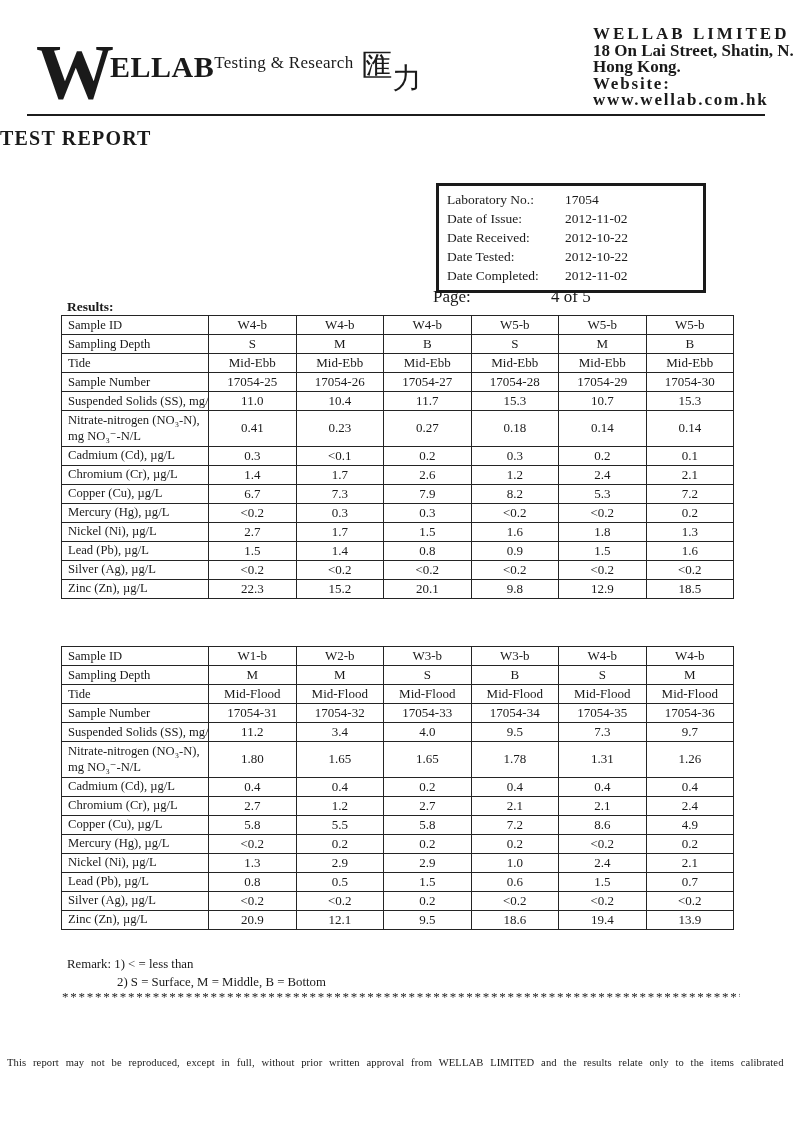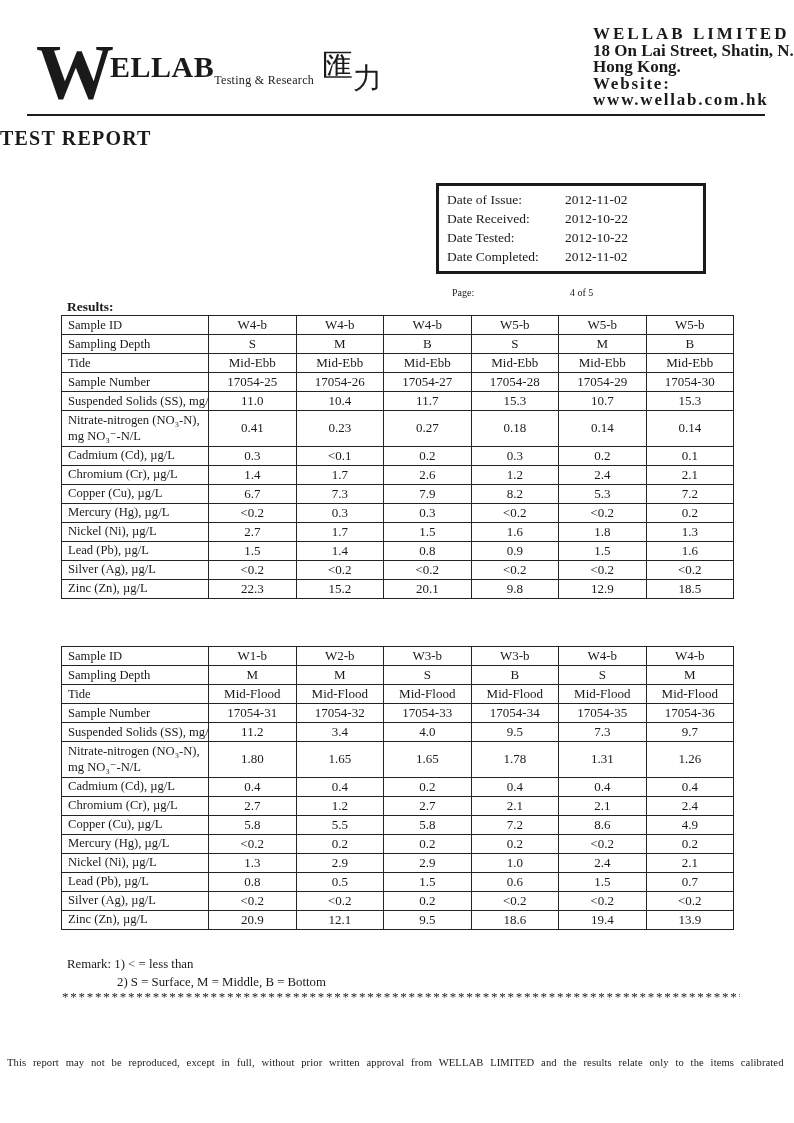--- a/index.html
+++ b/index.html
@@ -13,39 +13,39 @@
     font-family: "Liberation Serif", "DejaVu Serif", serif;
     color: #1a1a1a;
     overflow: hidden;
   }
 
   
   .logo { position: absolute; left: 36px; top: 40px; display: flex; align-items: flex-start; }
   .logo-w { font-size: 78px; font-weight: bold; line-height: 0.82; letter-spacing: -2px; }
   .logo-right { display: flex; flex-direction: row; margin-left: -2px; padding-top: 12px; }
   .logo-ellab { font-size: 30px; font-weight: bold; letter-spacing: 0.5px; line-height: 1; }
-  .logo-tagline { font-size: 12px; margin-top: 21px; letter-spacing: 0.3px; }
+  .logo-tagline { font-size: 17px; margin-top: 1px; letter-spacing: 0.3px; }
   .logo-cjk { display: flex; margin-left: 8px; padding-top: 10px; }
   .cjk1 { font-size: 31px; line-height: 1; }
   .cjk2 { font-size: 29px; line-height: 1; transform: translateY(14px); }
 
   .company { position: absolute; left: 593px; top: 26px; width: 222px; font-size: 17px; font-weight: 600; line-height: 16.5px; }
   .company .name { letter-spacing: 3px; }
   .company .telfax { display: flex; gap: 16px; letter-spacing: 1.2px; }
   .company .website { letter-spacing: 1.8px; }
 
   .header-rule { position: absolute; left: 27px; top: 114px; width: 738px; height: 2.4px; background: #1c1c1c; }
 
   .report-title { position: absolute; left: 0; top: 127px; width: 100%; text-align: left; font-size: 20px; font-weight: bold; letter-spacing: 1.2px; }
 
   
   .info-box { position: absolute; left: 436px; top: 183px; width: 270px; border: 3px solid #1a1a1a; padding: 4px 8px 5px 8px; }
   .info-row { display: flex; font-size: 13.5px; line-height: 19px; }
   .info-row .lbl { width: 118px; }
-  .page-row { position: absolute; left: 452px; top: 287px; display: flex; font-size: 10px; }
+  .page-row { position: absolute; left: 433px; top: 287px; display: flex; font-size: 17px; }
   .page-row .lbl { width: 118px; }
 
   
   .results-label { position: absolute; left: 67px; top: 299px; font-size: 13.5px; font-weight: bold; }
 
   table.results { border-collapse: collapse; table-layout: fixed; width: 672px; position: absolute; left: 61px; }
   #table-0 { top: 315px; }
   #table-1 { top: 646px; }
   table.results td { border: 1.5px solid #242424; vertical-align: middle; }
   td.lbl { font-size: 12.6px; padding: 1px 3px 1px 6px; white-space: nowrap; height: 18px; overflow: hidden; }
@@ -80,20 +80,24 @@
     <div class="name">WELLAB LIMITED</div>
     <div>18 On Lai Street, Shatin, N.T, Hong Kong.</div>
     <div class="website">Website: www.wellab.com.hk</div>
   </div>
 
   <div class="header-rule"></div>
 
   <div class="report-title">TEST REPORT</div>
 
   <div class="info-box">
+    <div class="info-row">
+      <span class="lbl">Laboratory No.:</span>
+      <span class="val">17054</span>
+    </div>
     <div class="info-row">
       <span class="lbl">Date of Issue:</span>
       <span class="val">2012-11-02</span>
     </div>
     <div class="info-row">
       <span class="lbl">Date Received:</span>
       <span class="val">2012-10-22</span>
     </div>
     <div class="info-row">
       <span class="lbl">Date Tested:</span>

